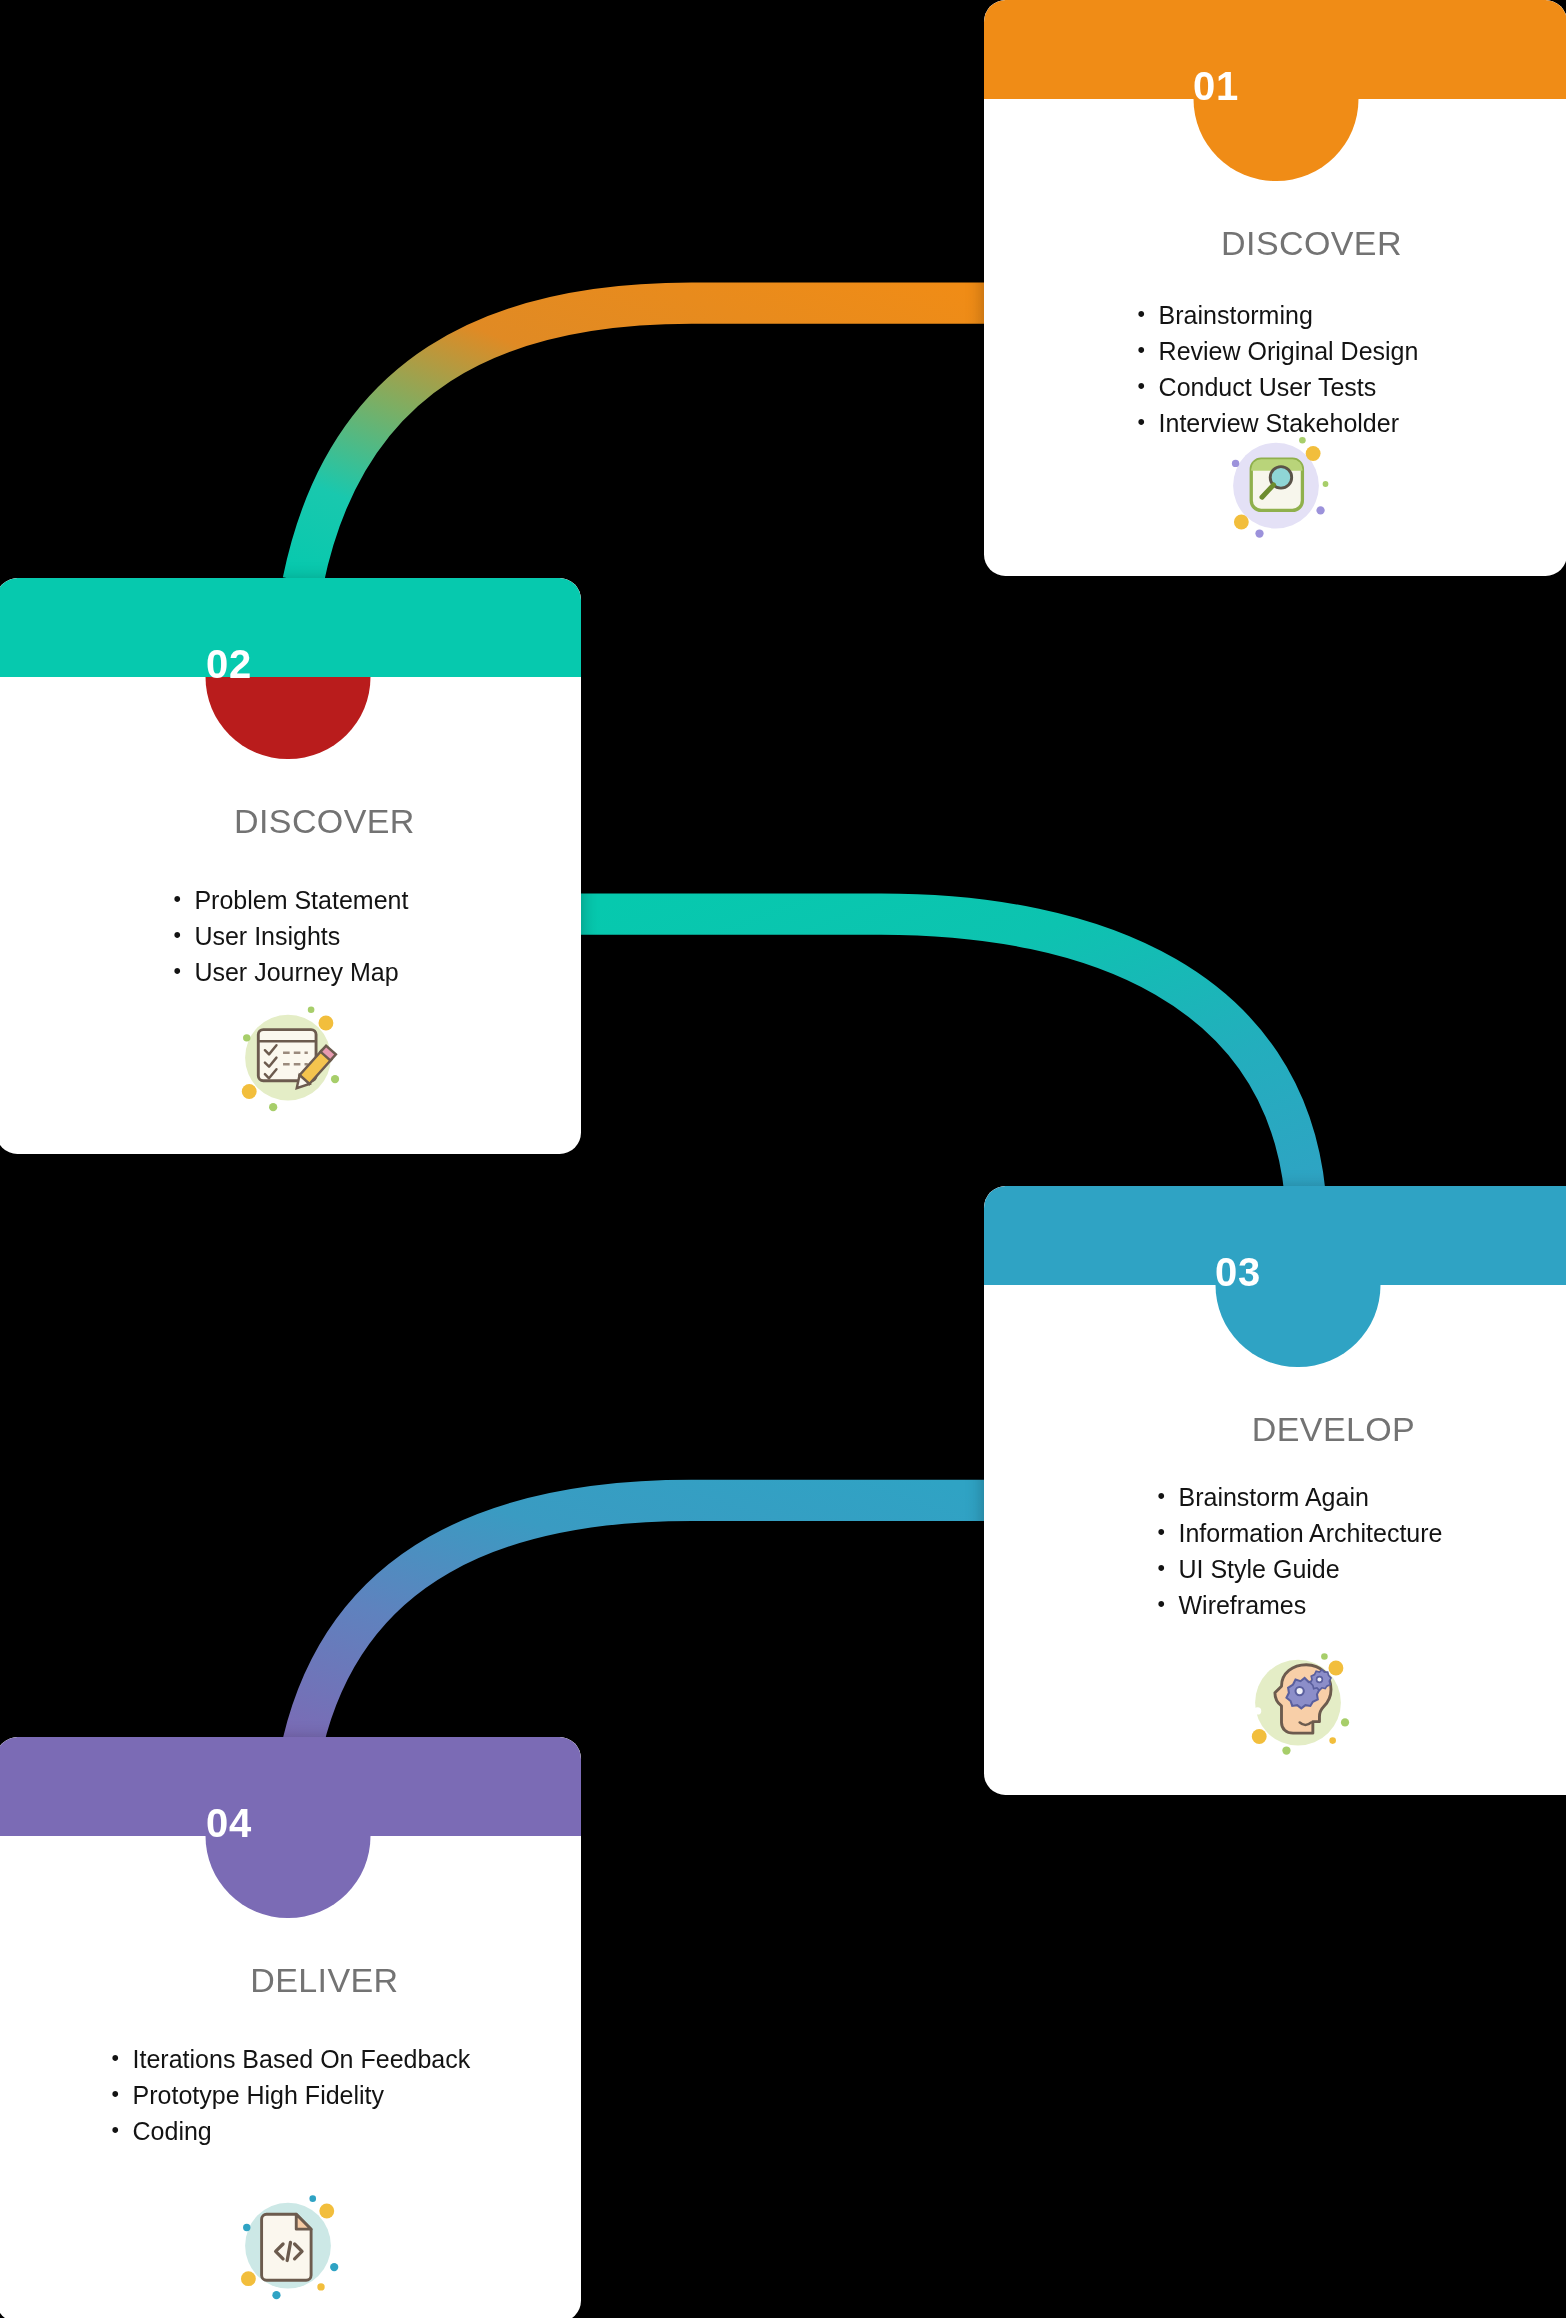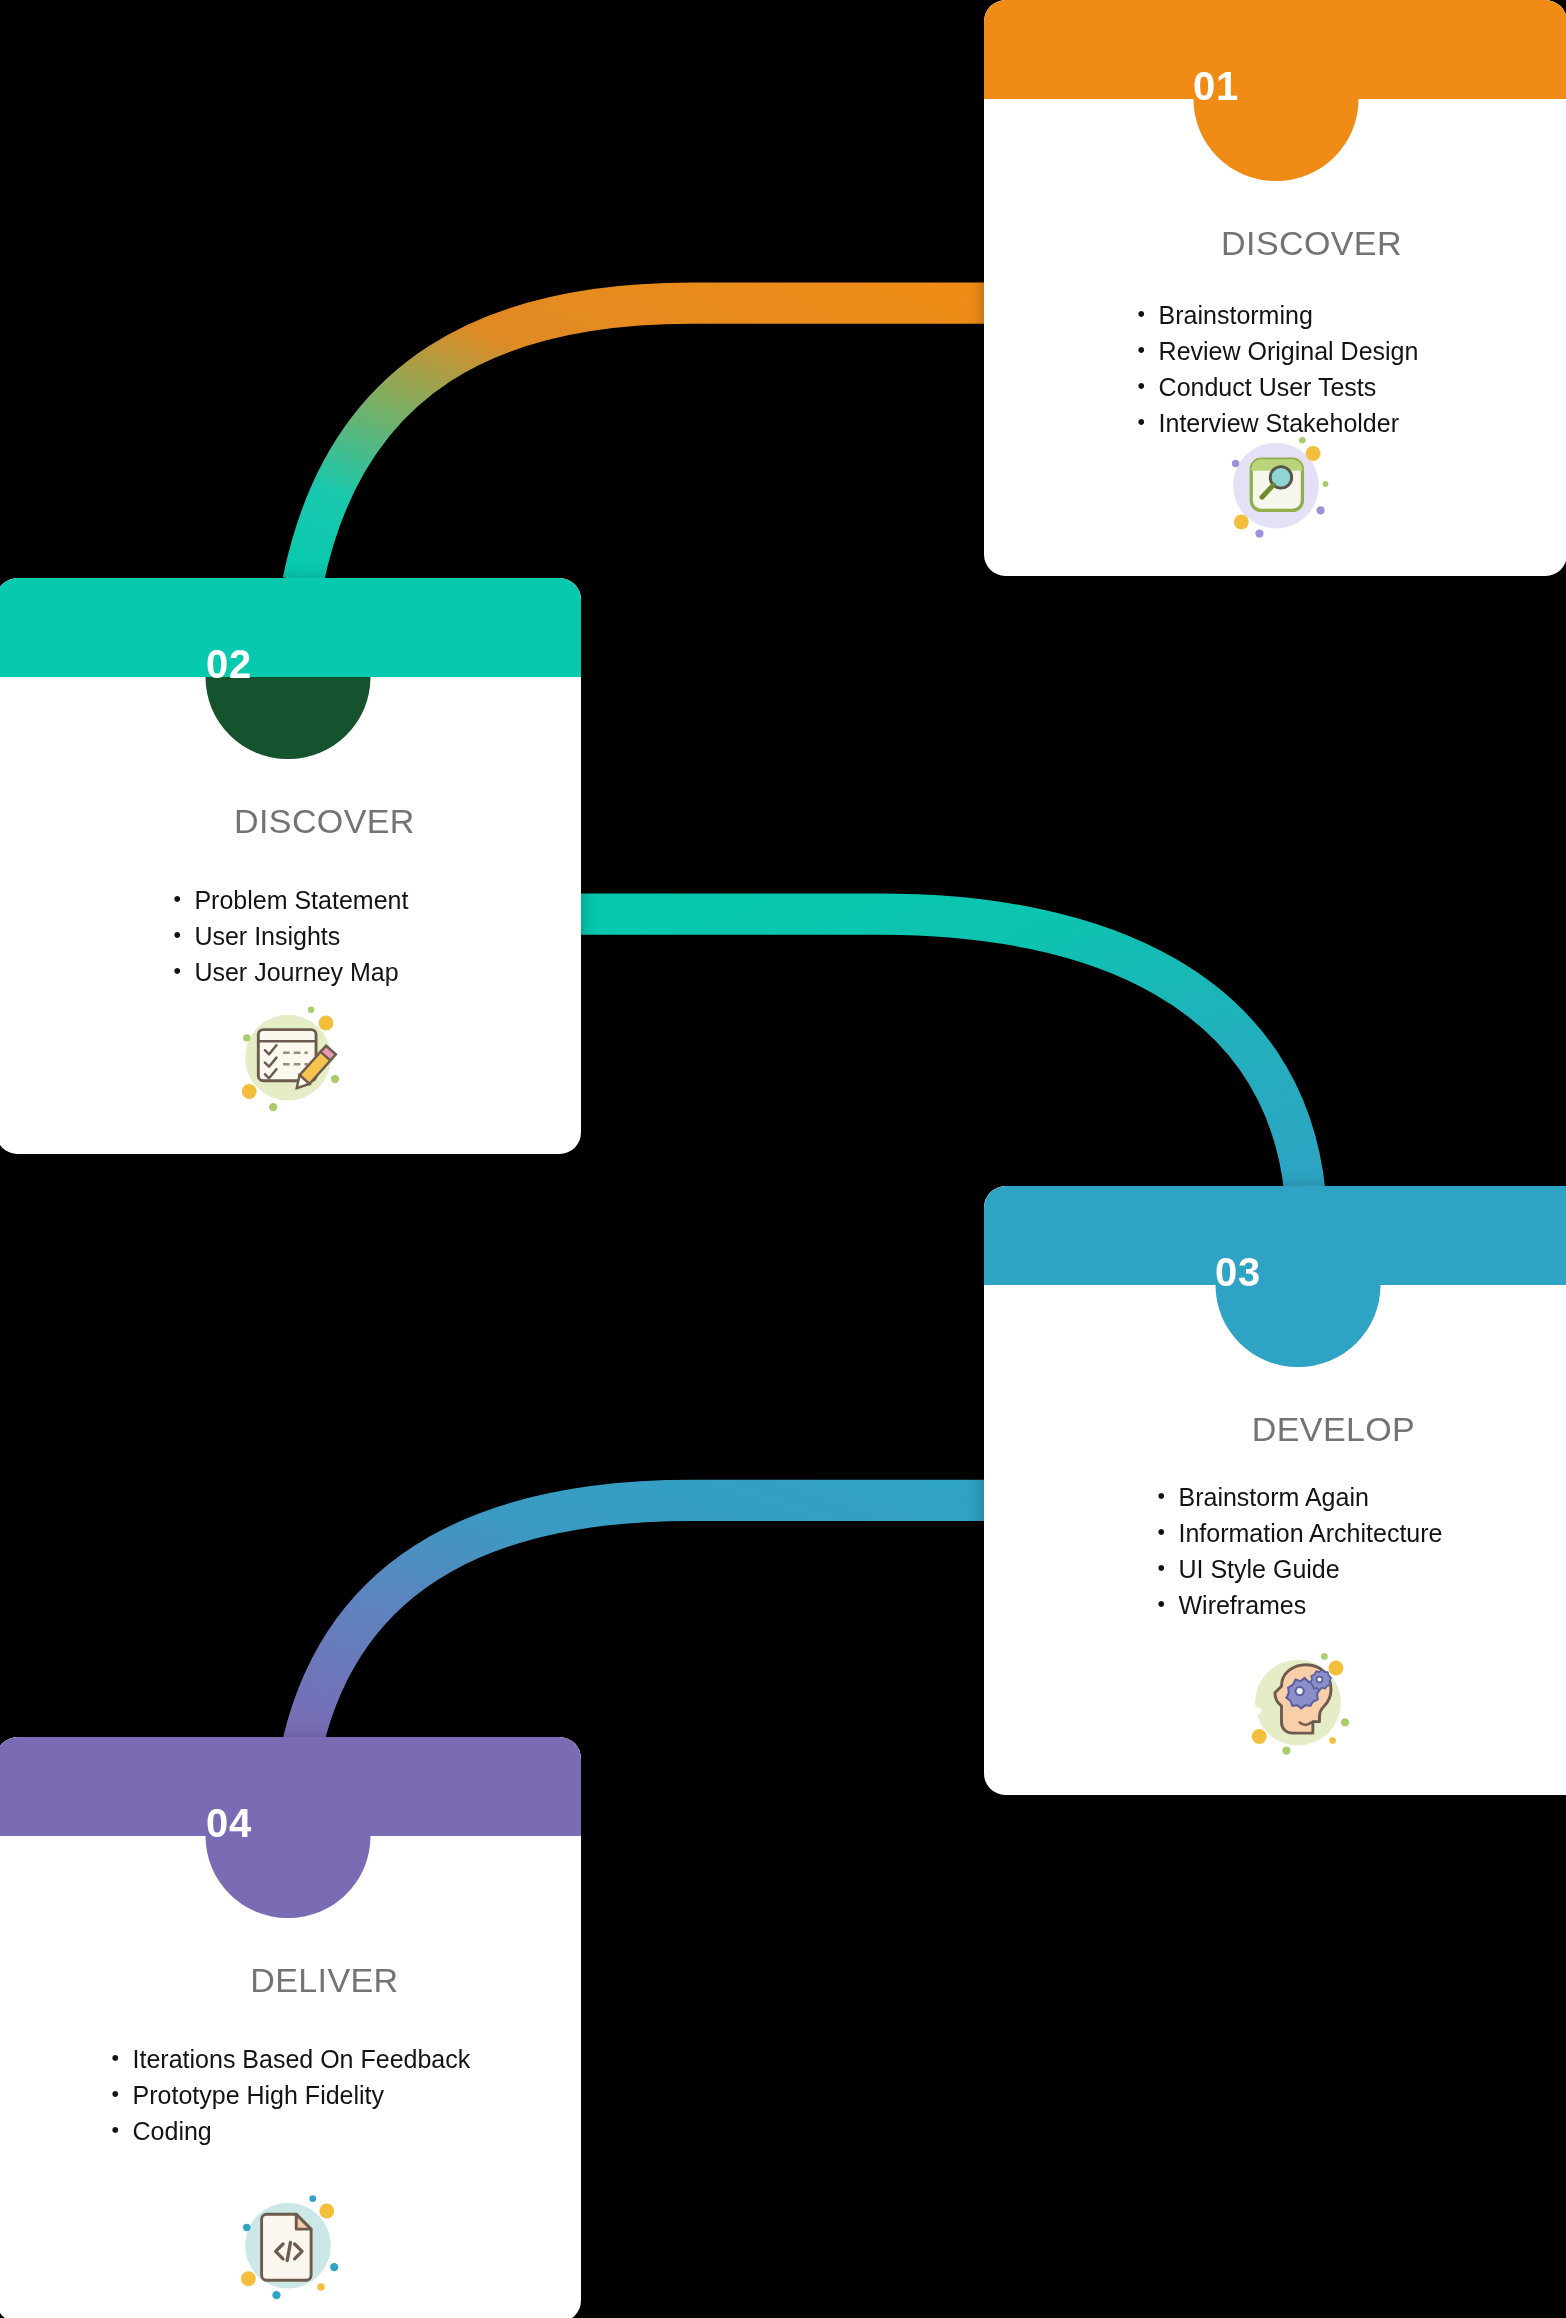--- a/index.html
+++ b/index.html
@@ -220,21 +220,21 @@
         <circle cx="86" cy="72" r="13" fill="#8FD5D6" stroke="#5A5348" stroke-width="3.5"></circle>
         <line x1="77" y1="81" x2="63" y2="96" stroke="#6D8C2E" stroke-width="6" stroke-linecap="round"></line>
       </svg>
     </div>
   </div>
 
   <div class="card" id="card-02">
     <div class="card-inner">
       <div class="card-header" style="background:#06C9AE"></div>
     </div>
-    <div class="badge" style="background:#14532d">
+    <div class="badge" style="background:#b91c1c">
       <span>02</span>
     </div>
     <div class="card-title">DISCOVER</div>
     <div class="bullets">
       <ul>
         <li>Problem Statement</li>
         <li>User Insights</li>
         <li>User Journey Map</li>
       </ul>
     </div>

